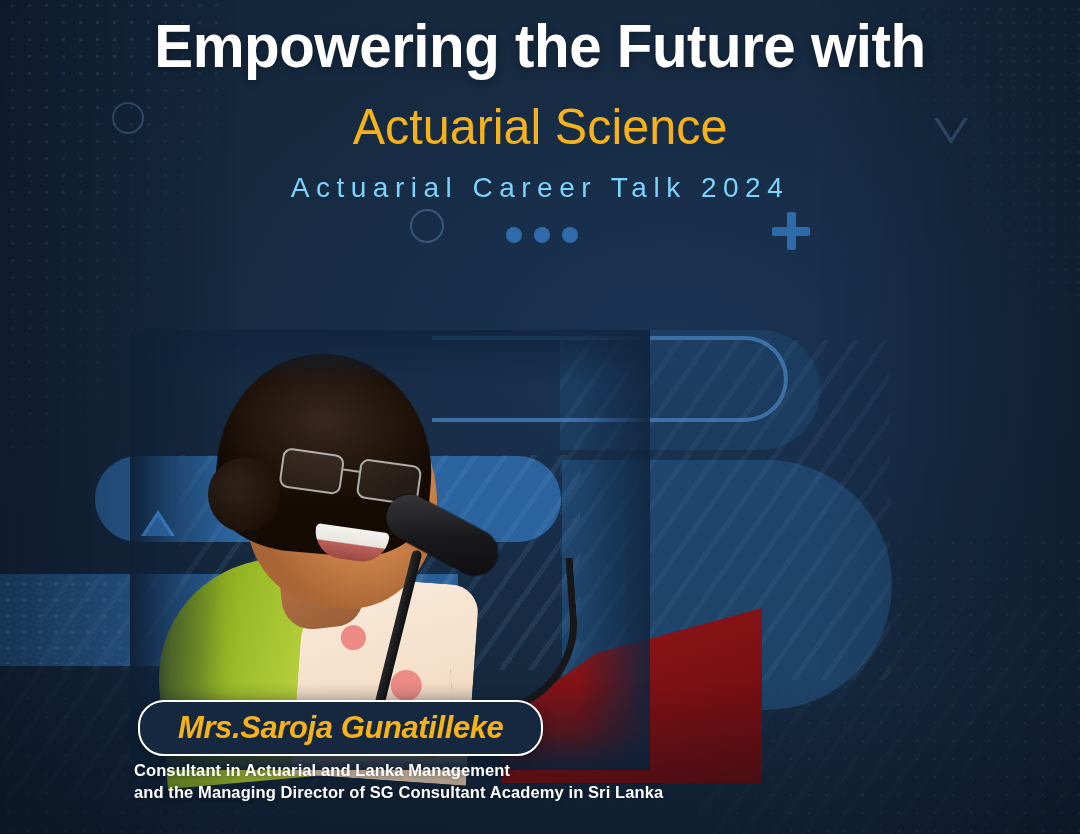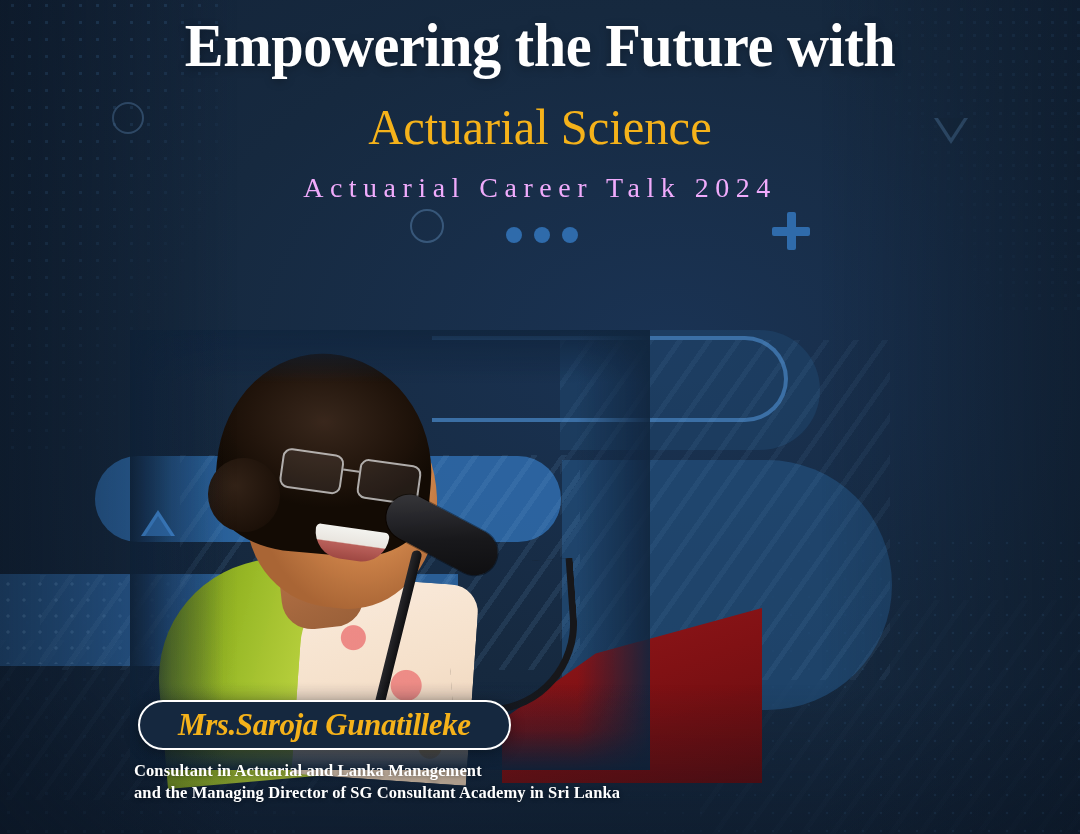--- a/index.html
+++ b/index.html
@@ -4,21 +4,21 @@
 <style>
   html,body{margin:0;padding:0;background:#0e1c2e;}
   *{box-sizing:border-box;}
 
   .poster{
     position:relative;
     width:1080px;
     height:834px;
     overflow:hidden;
     background:#15283f;
-    font-family:Liberation Serif, serif;
+    font-family:Liberation Sans, sans-serif;
   }
 
   
   .bg-base{
     position:absolute; inset:0;
     background:
       radial-gradient(ellipse 900px 620px at 62% 42%, #1a3354 0%, #16293f 55%, #132338 100%);
   }
   .bg-vignette{
     position:absolute; inset:0;
@@ -299,31 +299,31 @@
     color:#f5b21a;
     font-size:50px;
     font-weight:400;
     letter-spacing:0px;
     transform:scaleX(.97);
     white-space:nowrap;
   }
   .eyebrow{
     position:absolute; left:0; right:0; top:172px;
     text-align:center;
-    color:#f0abfc;
+    color:#7dd3fc;
     font-size:28px;
     font-weight:300;
     letter-spacing:6.5px;
     white-space:nowrap;
   }
 
   .name-badge{
     position:absolute;
     left:138px; top:700px;
-    height:50px;
+    height:56px;
     padding:16px 38px;
     display:flex; align-items:center; justify-content:center;
     background:#15283f;
     border:2px solid #ffffff;
     border-radius:26px;
     box-shadow:0 3px 14px rgba(0,0,0,.35);
   }
   .name-badge span{
     color:#f5b21a;
     font-size:31px;

